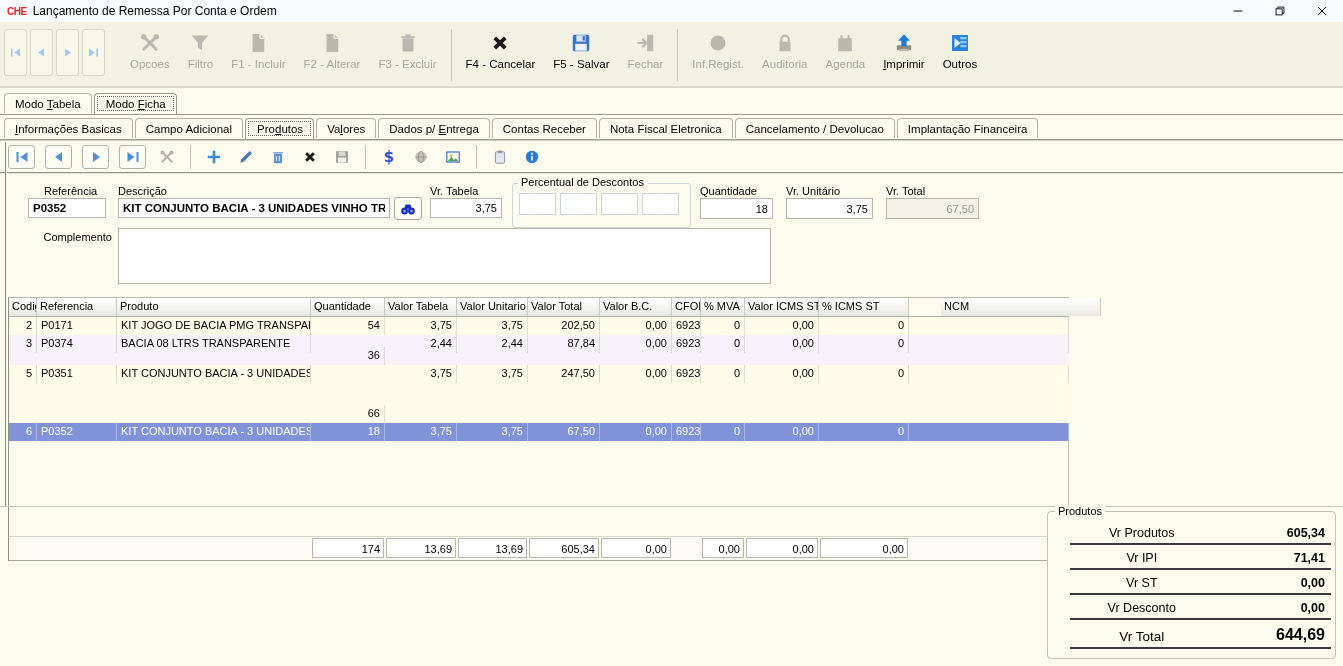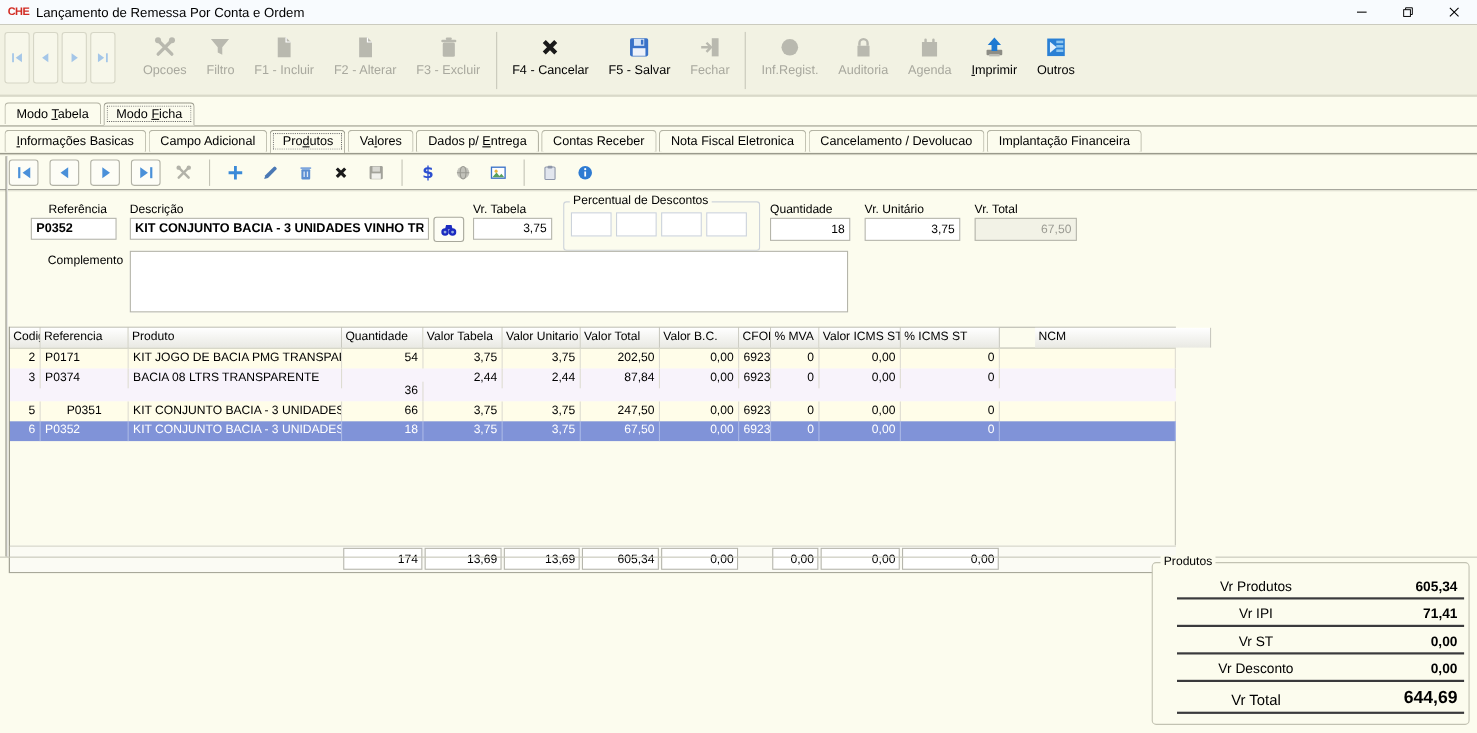--- a/index.html
+++ b/index.html
@@ -458,23 +458,23 @@
         <div class="gc ar" style="width: 72px;">87,84</div>
         <div class="gc ar" style="width: 72px;">0,00</div>
         <div class="gc" style="width: 29px;">6923</div>
         <div class="gc ar" style="width: 44px;">0</div>
         <div class="gc ar" style="width: 74px;">0,00</div>
         <div class="gc ar" style="width: 90px;">0</div>
         <div class="gc" style="width: 160px;"></div>
       </div>
       <div class="grow alt0">
         <div class="gc ar" style="width: 28px;">5</div>
-        <div class="gc" style="width: 80px; text-align: center;">P0351</div>
+        <div class="gc" style="width: 80px;">P0351</div>
         <div class="gc" style="width: 194px;">KIT  CONJUNTO BACIA - 3 UNIDADES V</div>
-        <div class="gc ar" style="width: 74px;">66</div>
+        <div class="gc ar" style="width: 74px; margin-top: 40px;">66</div>
         <div class="gc ar" style="width: 72px;">3,75</div>
         <div class="gc ar" style="width: 71px;">3,75</div>
         <div class="gc ar" style="width: 72px;">247,50</div>
         <div class="gc ar" style="width: 72px;">0,00</div>
         <div class="gc" style="width: 29px;">6923</div>
         <div class="gc ar" style="width: 44px;">0</div>
         <div class="gc ar" style="width: 74px;">0,00</div>
         <div class="gc ar" style="width: 90px;">0</div>
         <div class="gc" style="width: 160px;"></div>
       </div>

